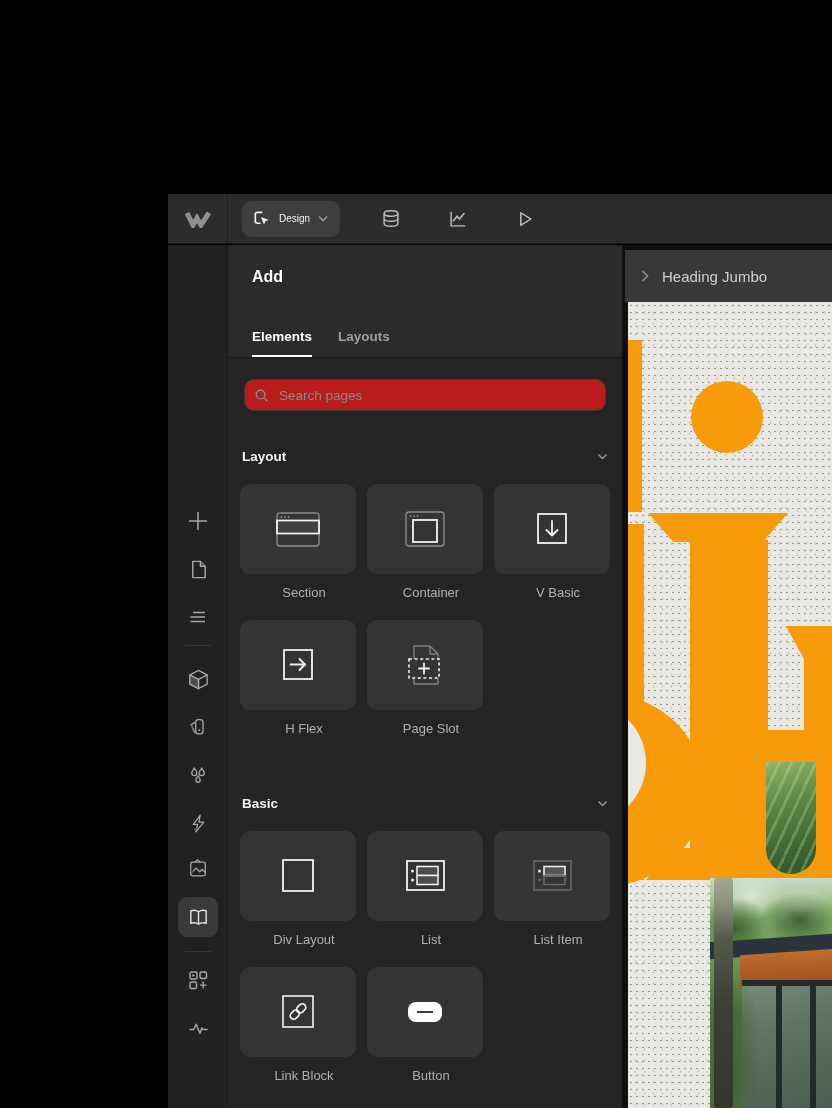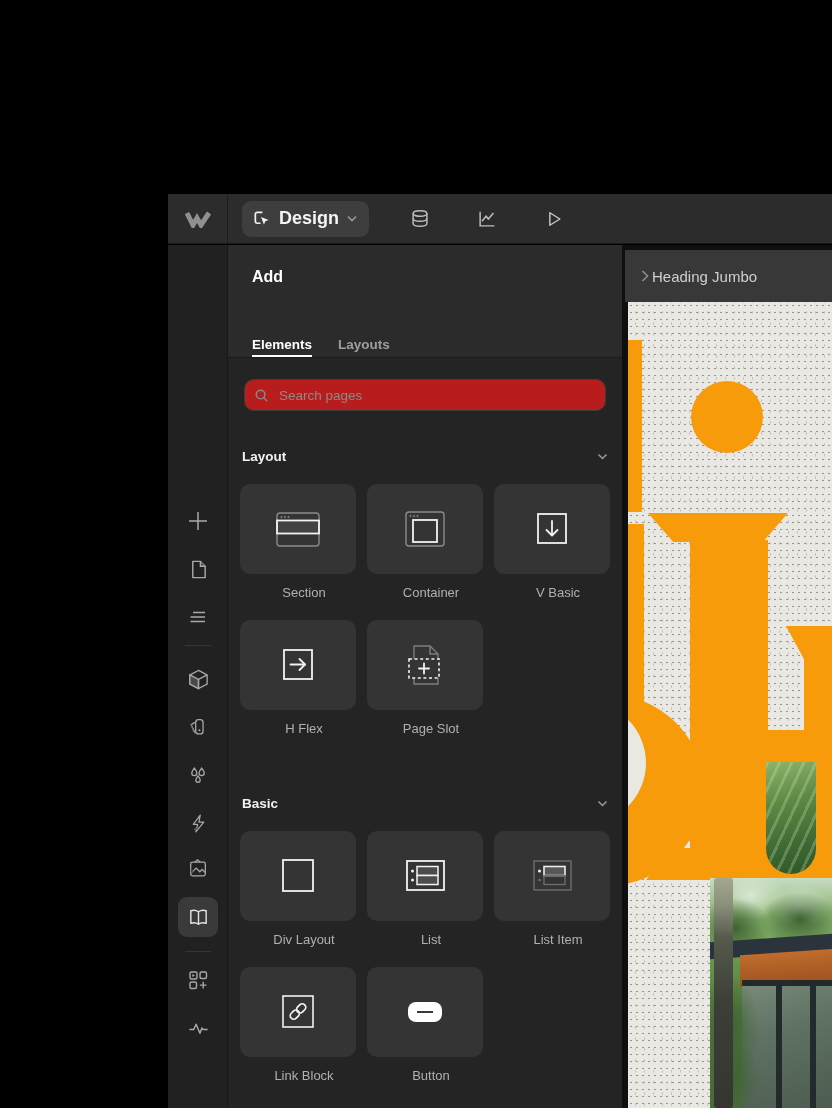--- a/index.html
+++ b/index.html
@@ -7,39 +7,39 @@
               font-family:"Liberation Sans", sans-serif; }
   .stage { position:relative; width:832px; height:1108px; background:#000; }
 
   
   .topbar { position:absolute; left:168px; top:194px; width:664px; height:50px;
             background:#2c2c2c; display:flex; align-items:center; border-bottom:1px solid #191919;}
   .logo-cell { width:60px; height:100%; display:flex; align-items:center; justify-content:center;
                border-right:1px solid #1d1d1d; }
   .mode-btn { margin-left:14px; height:36px; padding:0 12px 0 10px; border-radius:9px;
               background:#3e3e3e; display:flex; align-items:center; gap:8px; cursor:default; }
-  .mode-btn .label { color:#f5f5f5; font-size:18px;font-weight:bold; }
+  .mode-btn .label { color:#f5f5f5; font-size:10px; }
   .top-icon { width:34px; height:34px; display:flex; align-items:center; justify-content:center; }
   .top-icons { display:flex; align-items:center; gap:33px; margin-left:34px; }
 
   
   .sidebar { position:absolute; left:168px; top:245px; width:60px; height:863px;
              background:#212121; border-right:1px solid #191919; }
   .side-item { position:absolute; left:18px; width:24px; height:24px;
                display:flex; align-items:center; justify-content:center; }
   .side-item.active-bg { left:10px; width:40px; height:40px; background:#3a3a3a; border-radius:9px; }
   .side-div { position:absolute; left:17px; width:26px; height:1px; background:#353535; }
 
   
   .panel { position:absolute; left:228px; top:245px; width:394px; height:863px; background:#242424; }
   .panel-head { position:absolute; left:0; top:0; right:0; height:113px; background:#2b2b2b;
                 border-bottom:1px solid #1b1b1b; }
   .panel-title { position:absolute; left:24px; top:23px; color:#fff; font-size:16px; font-weight:700; }
   .tabs { position:absolute; left:24px; bottom:0; display:flex; gap:26px; }
-  .tab { padding-bottom:5px; font-size:13.5px; font-weight:700; color:#9e9e9e; position:relative; cursor:default;}
+  .tab { padding-bottom:13px; font-size:13.5px; font-weight:700; color:#9e9e9e; position:relative; cursor:default;}
   .tab.active { color:#fff; }
   .tab.active::after { content:""; position:absolute; left:0; right:0; bottom:0; height:2px; background:#fff; }
   .panel-body { position:absolute; top:113px; left:0; right:0; bottom:0; overflow:hidden; }
   .search-wrap { margin:21px 16px 0; height:32px; background:#b91c1c; border:1px solid #3d3d3d;
                  border-radius:10px; display:flex; align-items:center; padding:0 9px; gap:10px; }
   .search-wrap input { flex:1; background:transparent; border:none; outline:none;
                        color:#ddd; font-size:13.5px; font-family:"Liberation Sans", sans-serif; }
   .search-wrap input::placeholder { color:#8b8b8b; }
   .sections { padding:0 12px; }
   .sec-head { display:flex; align-items:center; justify-content:space-between;
@@ -48,21 +48,21 @@
   .sec-head .t { color:#f2f2f2; font-size:13.5px; font-weight:700; }
   .grid { display:grid; grid-template-columns:repeat(3,1fr); column-gap:11px; row-gap:20px; }
   .el-item { display:flex; flex-direction:column; align-items:center; }
   .el-card { width:100%; height:90px; background:#343434; border-radius:10px;
              display:flex; align-items:center; justify-content:center; cursor:default; }
   .el-label { margin-top:11px; font-size:13px; color:#b0b0b0;margin-left:12px; }
 
   
   .canvas { position:absolute; left:622px; top:245px; width:210px; height:863px; background:#0f0f0f; }
   .crumb { position:absolute; left:3px; top:5px; right:0; height:52px; background:#383838;
-           display:flex; align-items:center; gap:3px; padding-left:16px; }
+           display:flex; align-items:center; gap:13px; padding-left:16px; }
   .crumb .txt { color:#cfcfcf; font-size:15px; }
   .art { position:absolute; left:6px; top:57px; width:204px; height:806px; overflow:hidden;
          background-color:#eae8e3;
          background-image:
            radial-gradient(rgba(85,83,78,.55) .8px, transparent 1px),
            radial-gradient(rgba(120,117,110,.38) .7px, transparent 1px);
          background-size:6px 7px, 9px 11px; background-position:0 0, 3px 5px; }
   .o { position:absolute; background:#F79B0B; }
   .paperfill { position:absolute; background:#eae8e3; }
   .cutout { position:absolute; left:138px; top:460px; width:50px; height:112px;

